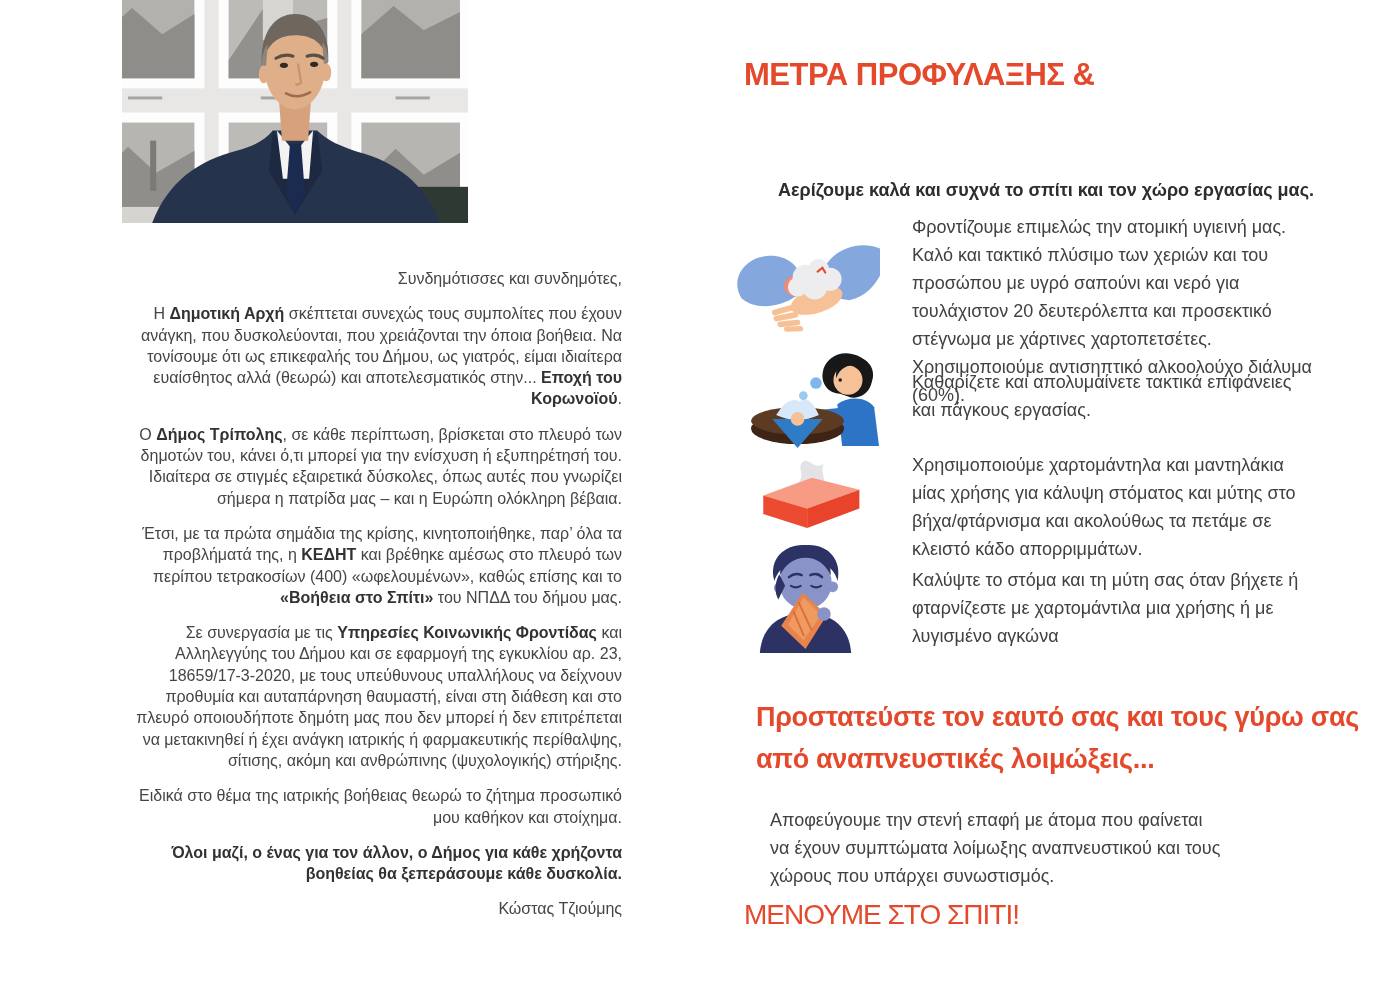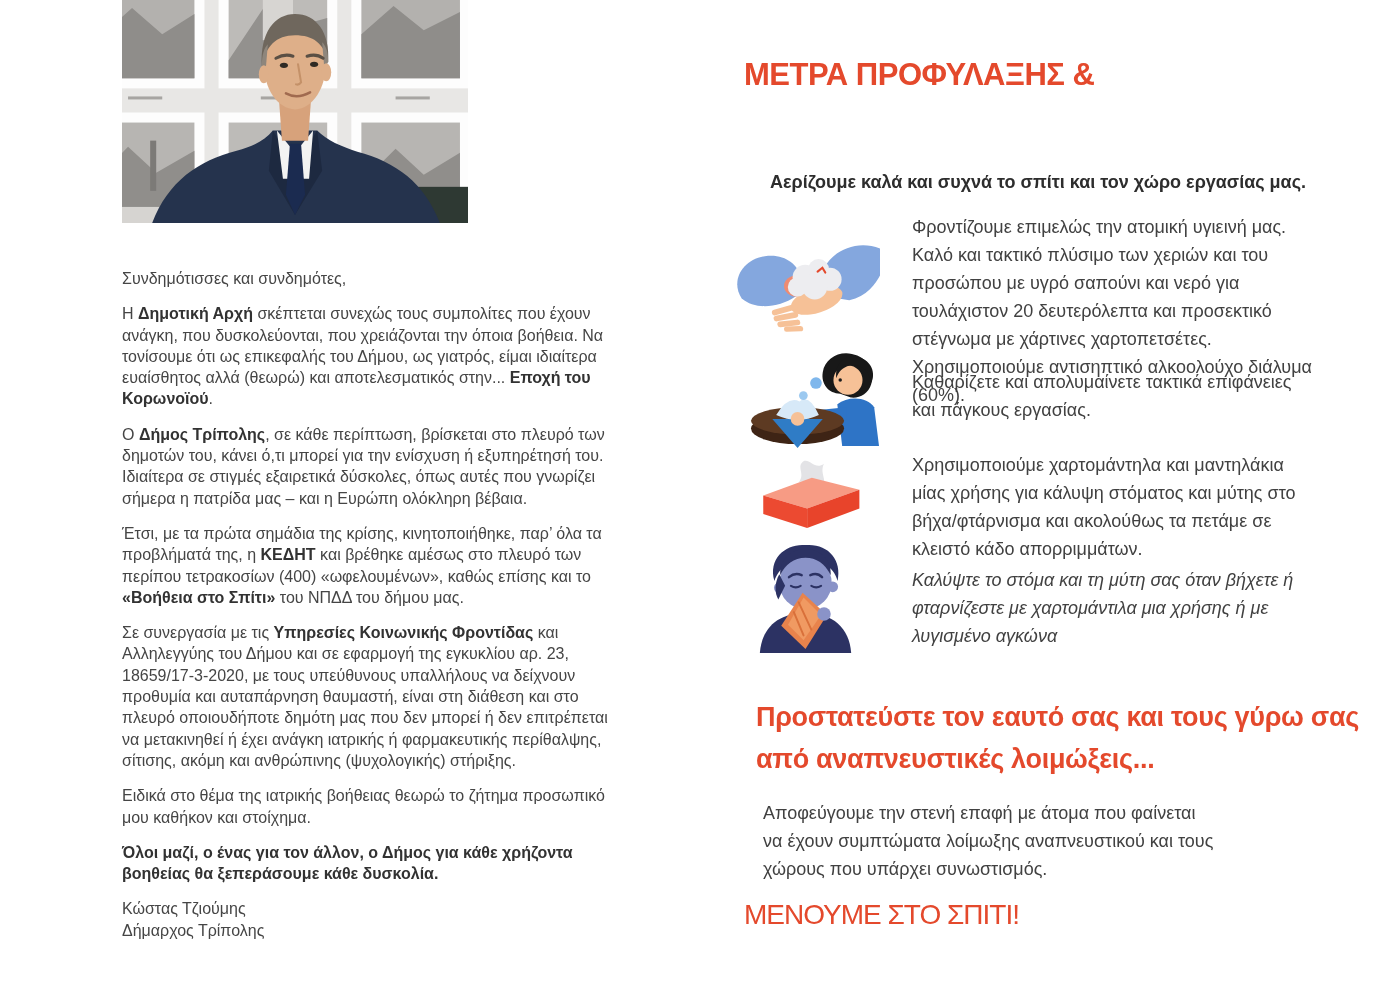--- a/index.html
+++ b/index.html
@@ -14,21 +14,21 @@
     background:#ffffff;
     font-family:"Liberation Sans","DejaVu Sans",sans-serif;
     -webkit-font-smoothing:antialiased;
   }
   .abs{position:absolute;}
 
   
   .photo{left:122px;top:0;width:346px;height:223px;overflow:hidden;}
   .photo svg{display:block;width:100%;height:100%;}
 
-  .letter{left:122px;top:268px;width:500px;font-size:16px;line-height:21.3px;color:var(--ink);}
+  .letter{left:122px;top:268px;width:500px;font-size:16px;line-height:21.3px;color:var(--ink);text-align:right;}
   .letter p{margin:0 0 14px 0;}
   .letter b{font-weight:700;color:#323232;}
   .letter .sig-block p{margin:0;}
 
   
   .m-title{left:744px;top:54px;font-size:31px;line-height:41px;font-weight:700;
            color:var(--red);letter-spacing:-0.5px;white-space:nowrap;text-align:right;}
   .m-intro{left:762px;top:162px;font-size:18px;line-height:24px;font-weight:700;color:#2d2d2d;white-space:nowrap;}
 
   .item-text{font-size:18px;line-height:28px;color:#414141;width:404px;left:912px;}
@@ -128,32 +128,31 @@
   <div class="abs letter">
     <p>Συνδημότισσες και συνδημότες,</p>
     <p>Η <b>Δημοτική Αρχή</b> σκέπτεται συνεχώς τους συμπολίτες που έχουν ανάγκη, που δυσκολεύονται, που χρειάζονται την όποια βοήθεια. Να τονίσουμε ότι ως επικεφαλής του Δήμου, ως γιατρός, είμαι ιδιαίτερα ευαίσθητος αλλά (θεωρώ) και αποτελεσματικός στην... <b>Εποχή του Κορωνοϊού</b>.</p>
     <p>Ο <b>Δήμος Τρίπολης</b>, σε κάθε περίπτωση, βρίσκεται στο πλευρό των δημοτών του, κάνει ό,τι μπορεί για την ενίσχυση ή εξυπηρέτησή του. Ιδιαίτερα σε στιγμές εξαιρετικά δύσκολες, όπως αυτές που γνωρίζει σήμερα η πατρίδα μας – και η Ευρώπη ολόκληρη βέβαια.</p>
     <p>Έτσι, με τα πρώτα σημάδια της κρίσης, κινητοποιήθηκε, παρ’ όλα τα προβλήματά της, η <b>ΚΕΔΗΤ</b> και βρέθηκε αμέσως στο πλευρό των περίπου τετρακοσίων (400) «ωφελουμένων», καθώς επίσης και το <b>«Βοήθεια στο Σπίτι»</b> του ΝΠΔΔ του δήμου μας.</p>
     <p>Σε συνεργασία με τις <b>Υπηρεσίες Κοινωνικής Φροντίδας</b> και Αλληλεγγύης του Δήμου και σε εφαρμογή της εγκυκλίου αρ. 23, 18659/17-3-2020, με τους υπεύθυνους υπαλλήλους να δείχνουν προθυμία και αυταπάρνηση θαυμαστή, είναι στη διάθεση και στο πλευρό οποιουδήποτε δημότη μας που δεν μπορεί ή δεν επιτρέπεται να μετακινηθεί ή έχει ανάγκη ιατρικής ή φαρμακευτικής περίθαλψης, σίτισης, ακόμη και ανθρώπινης (ψυχολογικής) στήριξης.</p>
     <p>Ειδικά στο θέμα της ιατρικής βοήθειας θεωρώ το ζήτημα προσωπικό μου καθήκον και στοίχημα.</p>
     <p><b>Όλοι μαζί, ο ένας για τον άλλον, ο Δήμος για κάθε χρήζοντα βοηθείας θα ξεπεράσουμε κάθε δυσκολία.</b></p>
     <div class="sig-block">
       <p>Κώστας Τζιούμης</p>
-      <p>Δήμαρχος Τρίπολης</p>
     </div>
   </div>
 </section>
 
 <section>
 
   <h1 class="abs m-title" style="margin:0;">
     <span>ΜΕΤΡΑ ΠΡΟΦΥΛΑΞΗΣ &amp;</span><br>
   </h1>
 
-  <p class="abs m-intro" style="margin:8px;text-align:right;">Αερίζουμε καλά και συχνά το σπίτι και τον χώρο εργασίας μας.</p>
+  <p class="abs m-intro" style="margin:16px;text-align:right;">Αερίζουμε καλά και συχνά το σπίτι και τον χώρο εργασίας μας.</p>
 
   <div class="abs icon ic-1">
     <svg viewBox="0 0 150 100" aria-hidden="true">
       <path d="M6,64 C-6,46 6,24 30,20 C50,17 64,28 68,42 L62,62 C44,74 20,76 6,64 Z" fill="#84A7DE"></path>
       <ellipse cx="63" cy="51" rx="13" ry="11" fill="#EE8B72"></ellipse>
       <path d="M150,12 C124,2 98,16 90,36 C86,46 88,56 94,62 L118,66 C136,62 146,48 150,40 Z" fill="#84A7DE"></path>
       <g fill="#F6C197">
         <ellipse cx="84" cy="66" rx="28" ry="13" transform="rotate(-18 84 66)"></ellipse>
         <rect x="37" y="73" width="27" height="6" rx="3" transform="rotate(-16 50 76)"></rect>
         <rect x="39" y="80" width="26" height="6" rx="3" transform="rotate(-11 52 83)"></rect>
@@ -213,23 +212,23 @@
       <path d="M57,34 q7,-3 12,2" stroke="#2C3263" stroke-width="2.6" fill="none" stroke-linecap="round"></path>
       <path d="M37,45 q5,3 10,0" stroke="#2C3263" stroke-width="2.2" fill="none" stroke-linecap="round"></path>
       <path d="M58,45 q5,3 10,0" stroke="#2C3263" stroke-width="2.2" fill="none" stroke-linecap="round"></path>
       <path d="M5,114 C7,88 24,73 52,73 C80,73 97,88 99,114 Z" fill="#2C3263"></path>
       <path d="M49,52 L74,75 L52,110 L27,86 Z" fill="#E8834C"></path>
       <path d="M50,57 L68,75 L50,101 L34,85 Z" fill="#F09A62"></path>
       <path d="M45,62 L58,90 M40,72 L50,96" stroke="#D9703A" stroke-width="2" fill="none" stroke-linecap="round"></path>
       <circle cx="71" cy="74" r="7" fill="#8A93C8"></circle>
     </svg>
   </div>
-  <p class="abs item-text it-4" style="margin:0;font-style:italic;">Καλύψτε το στόμα και τη μύτη σας όταν βήχετε ή φταρνίζεστε με χαρτομάντιλα μια χρήσης ή με λυγισμένο αγκώνα</p>
+  <p class="abs item-text it-4" style="margin:0;">Καλύψτε το στόμα και τη μύτη σας όταν βήχετε ή φταρνίζεστε με χαρτομάντιλα μια χρήσης ή με λυγισμένο αγκώνα</p>
 
   <h2 class="abs p-title" style="margin:12px;">
     <span>Προστατεύστε τον εαυτό σας και τους γύρω σας</span><br>
     <span>από αναπνευστικές λοιμώξεις...</span>
   </h2>
 
-  <p class="abs p-text" style="margin:0;">Αποφεύγουμε την στενή επαφή με άτομα που φαίνεται να έχουν συμπτώματα λοίμωξης αναπνευστικού και τους χώρους που υπάρχει συνωστισμός.</p>
+  <p class="abs p-text" style="margin:7px;">Αποφεύγουμε την στενή επαφή με άτομα που φαίνεται να έχουν συμπτώματα λοίμωξης αναπνευστικού και τους χώρους που υπάρχει συνωστισμός.</p>
 
   <div class="abs slogan">ΜΕΝΟΥΜΕ ΣΤΟ ΣΠΙΤΙ!</div>
 </section>
 
 </body></html>

